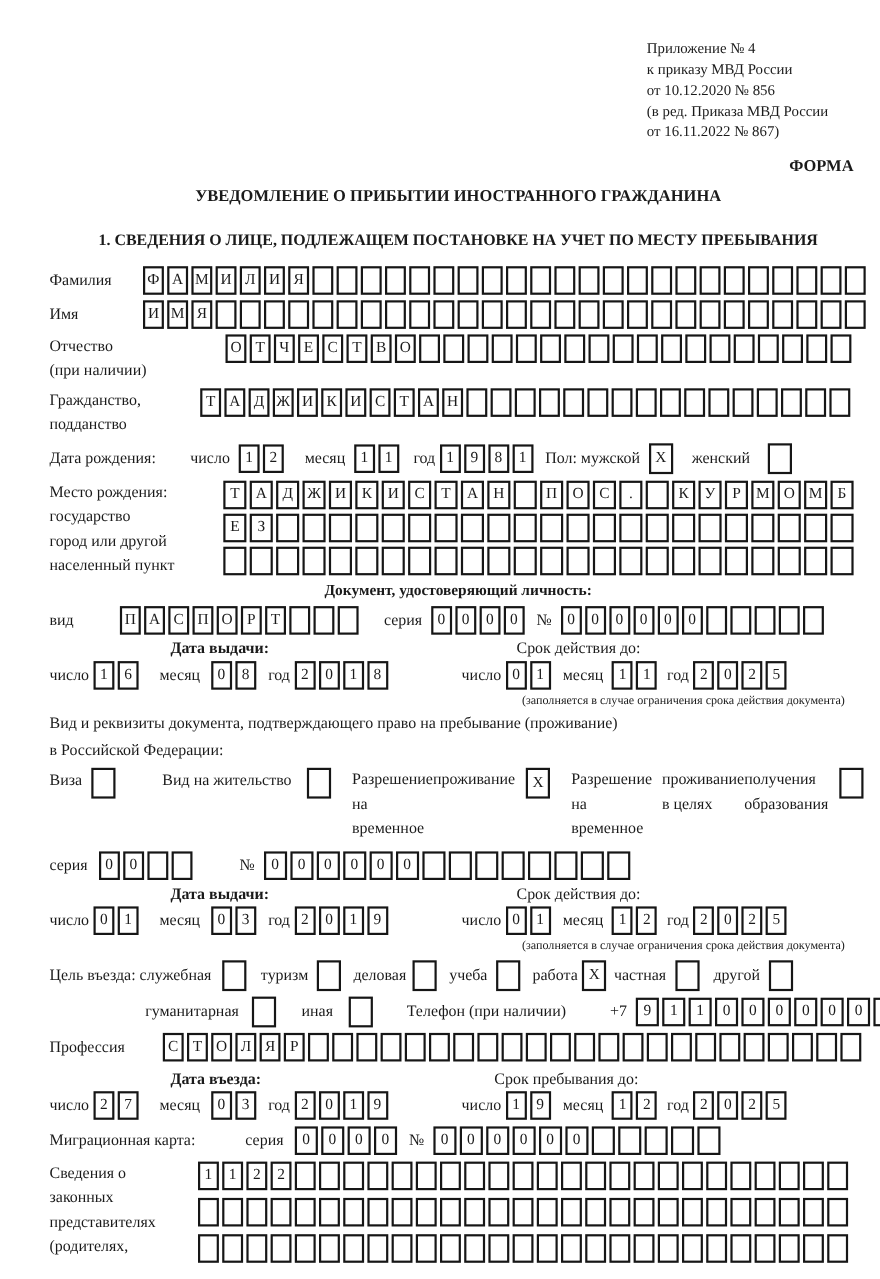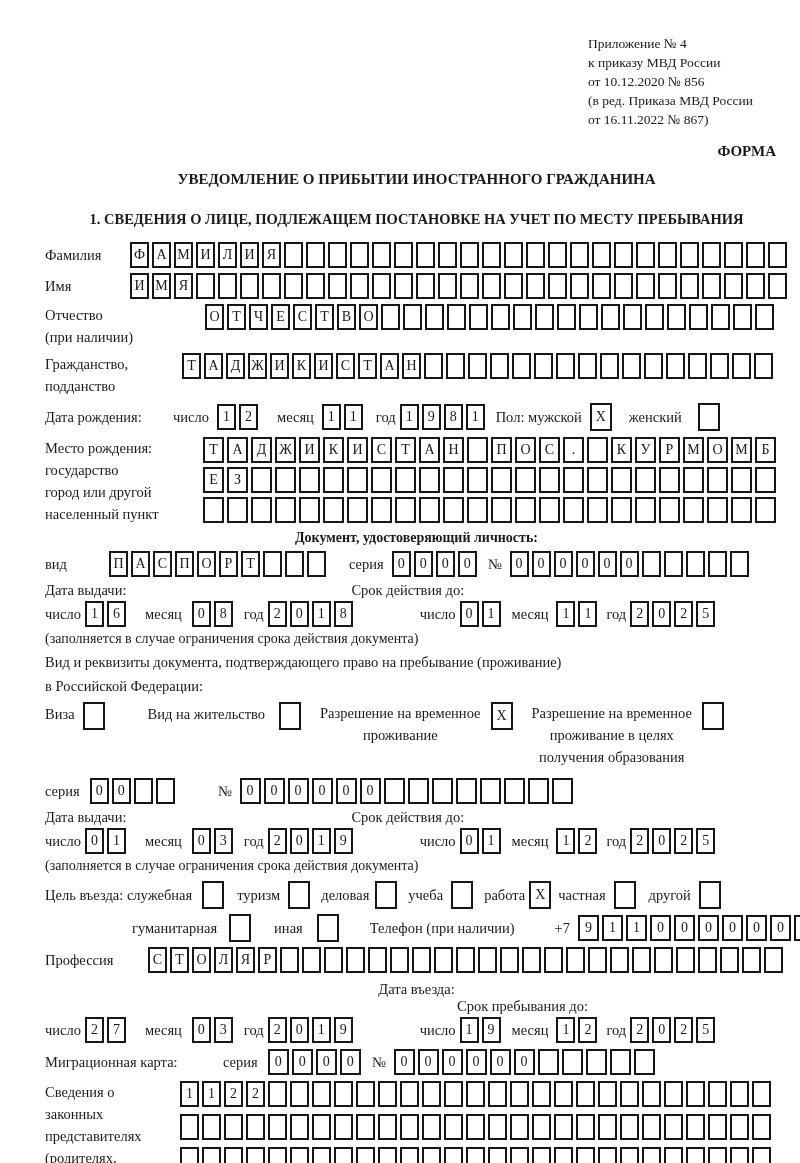--- a/index.html
+++ b/index.html
@@ -17,31 +17,31 @@
   .lbl2{display:flex;flex-direction:column;font-size:14.5px;line-height:22px;flex:none;}
   .col{display:flex;flex-direction:column;}
   .boxes{display:inline-flex;flex-wrap:nowrap;}
   .cell{box-sizing:border-box;flex:none;width:19px;height:26px;border:2px solid #161616;
         margin-right:3px;display:inline-flex;align-items:center;justify-content:center;
         font-size:14px;background:#fff;}
   .boxes.lg .cell{width:21px;}
   .checkbox{width:22px;height:28px;flex:none;}
   .doc-heading{text-align:center;font-weight:bold;font-size:14px;margin:1px 0 5px;}
   .plain{font-size:14.5px;margin:2px 0 7px;}
-  .note{padding-right:20px;font-size:14px;margin:-1px 0 7px;}
+  .note{text-align:right;padding-right:20px;font-size:11px;margin:-1px 0 7px;}
   .caps{margin-bottom:2px;}
-  .optblock{display:flex;flex-direction:column;text-align:center;font-size:14.5px;line-height:22px;}
+  .optblock{display:flex;flex-direction:row;font-size:14.5px;line-height:22px;}
   .mb3{margin-bottom:4px;} .mb6{margin-bottom:7px;}
   .ml4{margin-left:4px;}.ml6{margin-left:6px;}.ml8{margin-left:8px;}.ml10{margin-left:10px;}
   .ml12{margin-left:12px;}.ml14{margin-left:14px;}.ml16{margin-left:16px;}.ml20{margin-left:20px;}
   .ml24{margin-left:40px;}.ml28{margin-left:28px;}.ml64{margin-left:64px;}.ml87{margin-left:87px;}
   .w64{width:64px;flex:none;}.w85{width:85px;flex:none;}.w103{width:103px;flex:none;}
   .w128{width:128px;flex:none;}.w135{width:135px;flex:none;}.w137{width:137px;flex:none;}
   .w158{width:158px;flex:none;}.w160{width:160px;flex:none;}.w178{width:178px;flex:none;}
-  .cap1{}.cap2{margin-left:225px;}.cap2b{margin-left:212px;}
+  .cap1{margin-left:110px;font-weight:bold;}.cap2{margin-left:225px;}.cap2b{margin-left:212px;}
 </style>
 </head>
 <body>
 
 <div class="page">
 
   <div class="annex">
     <div>Приложение № 4</div>
     <div>к приказу МВД России</div>
     <div>от 10.12.2020 № 856</div>
@@ -555,21 +555,21 @@
         <span class="cell"></span>
         <span class="cell"></span>
         <span class="cell"></span>
         <span class="cell"></span>
         <span class="cell"></span>
         <span class="cell"></span>
         <span class="cell"></span>
       </span>
   </div>
 
-  <div class="row caps" style="margin-top:8px;flex-direction:column;">
+  <div class="row caps" style="margin-top:8px;">
     <span class="lbl cap1">Дата въезда:</span>
     <span class="lbl cap2b">Срок пребывания до:</span>
   </div>
 
   <div class="row">
     <span class="lbl">число</span>
     <span class="boxes ml4">
         <span class="cell">2</span>
         <span class="cell">7</span>
       </span>

